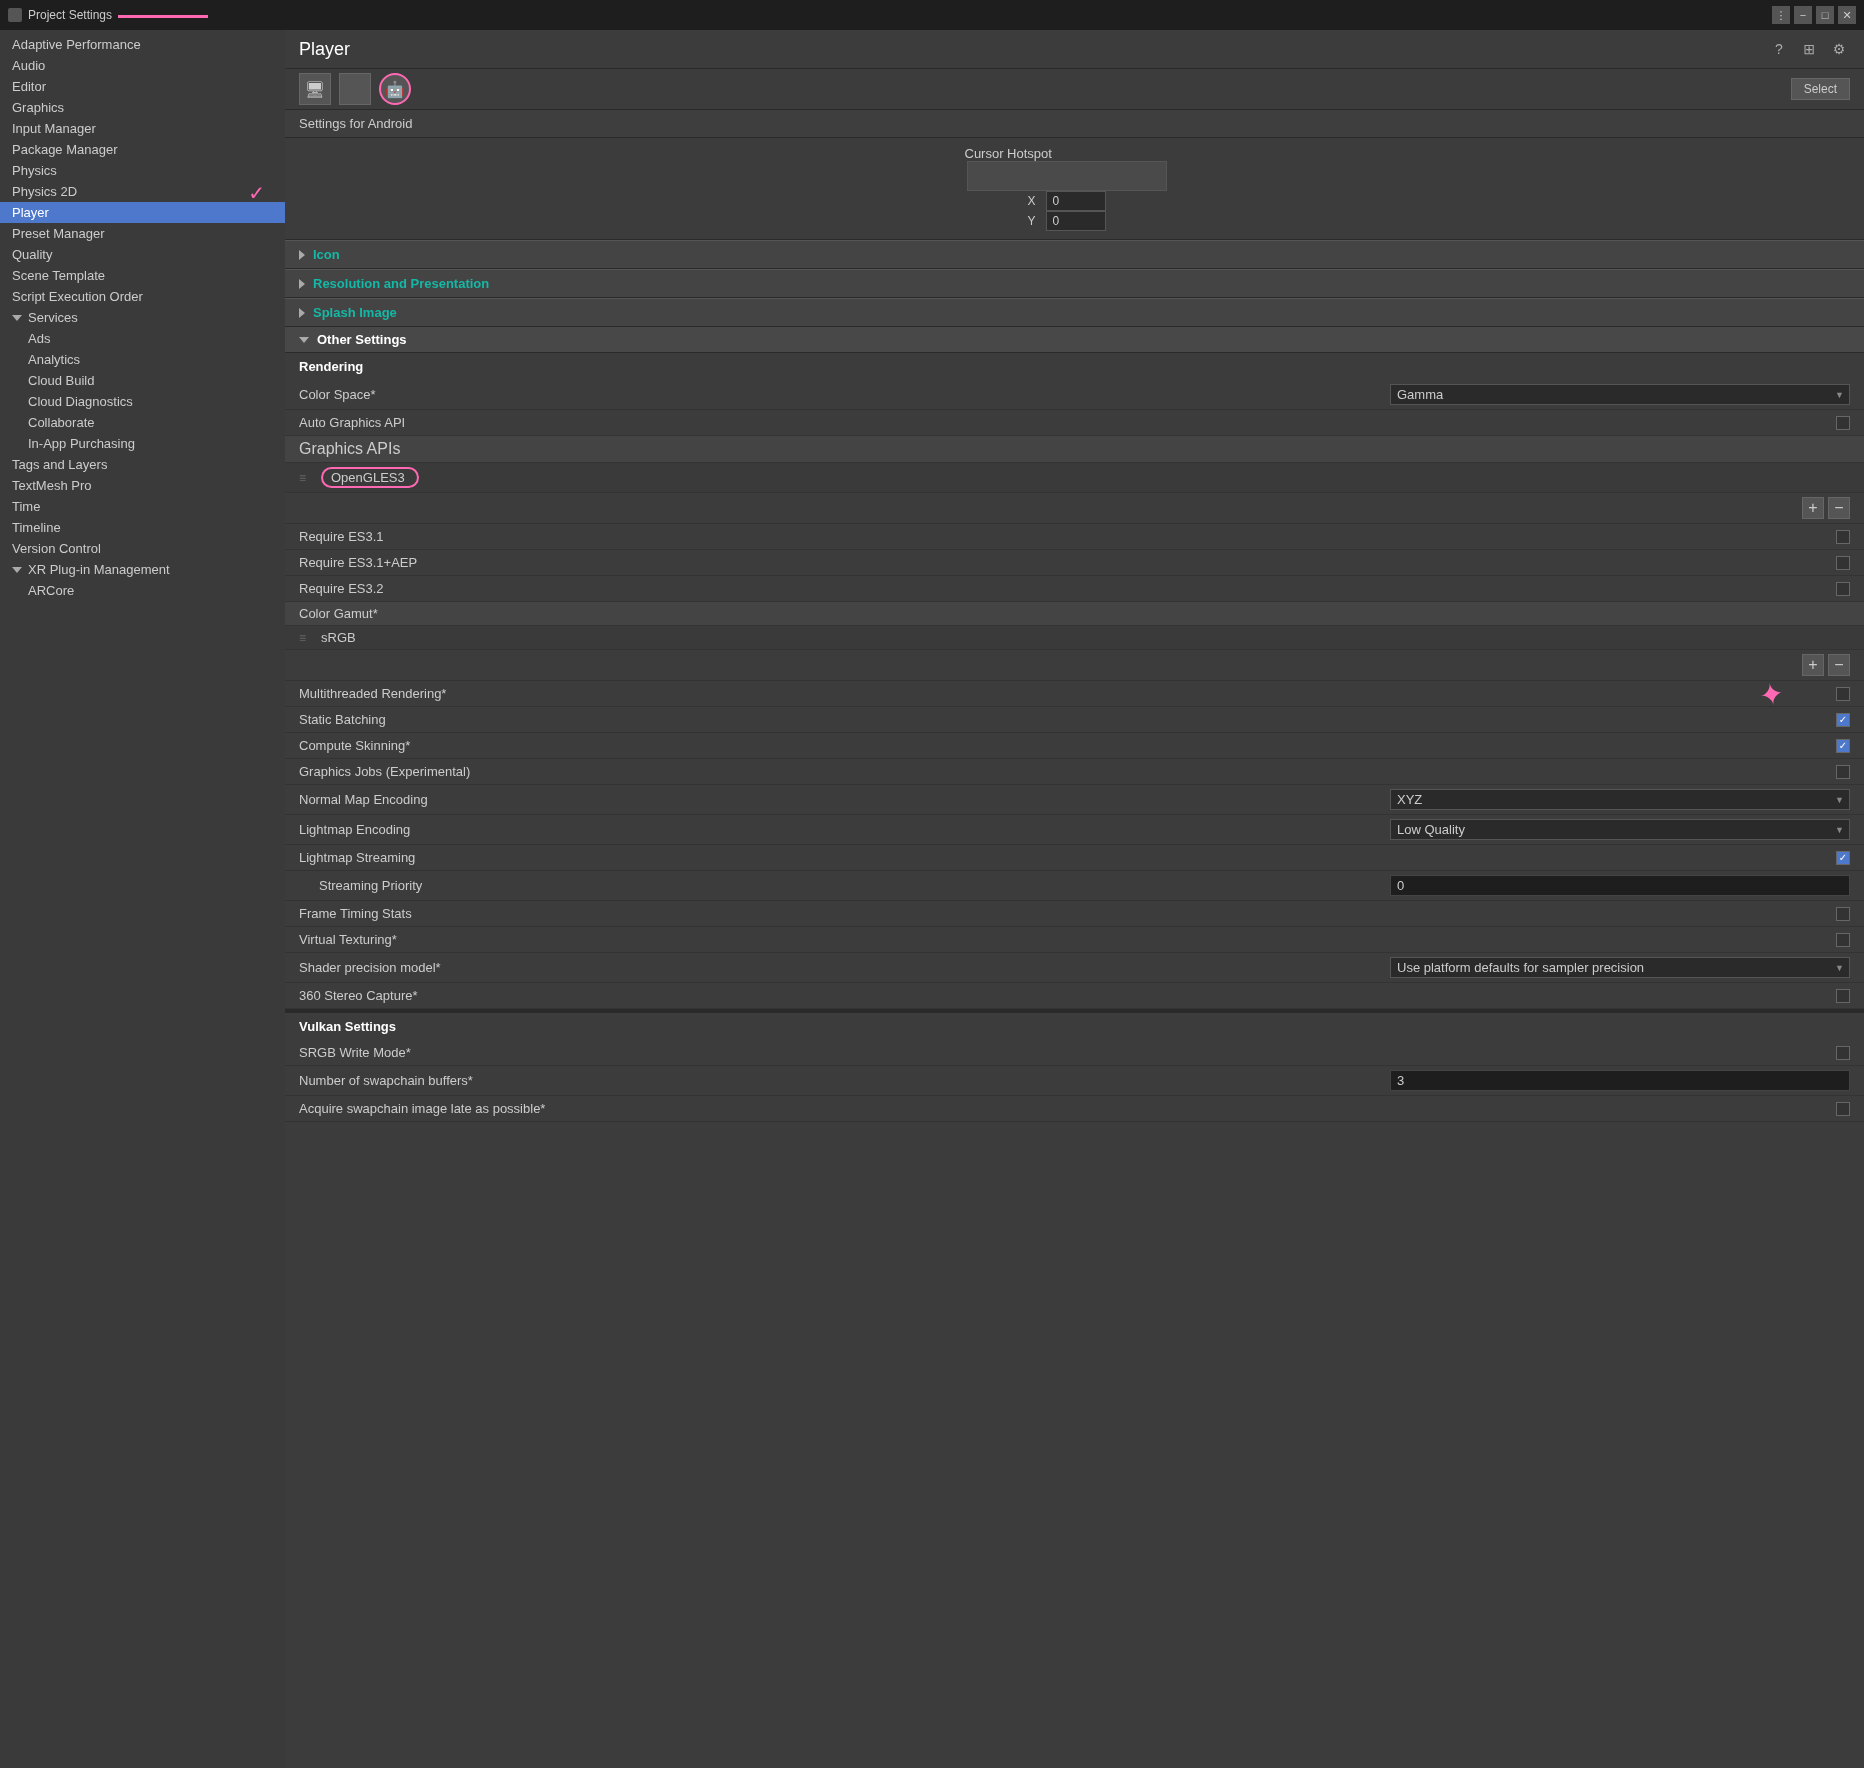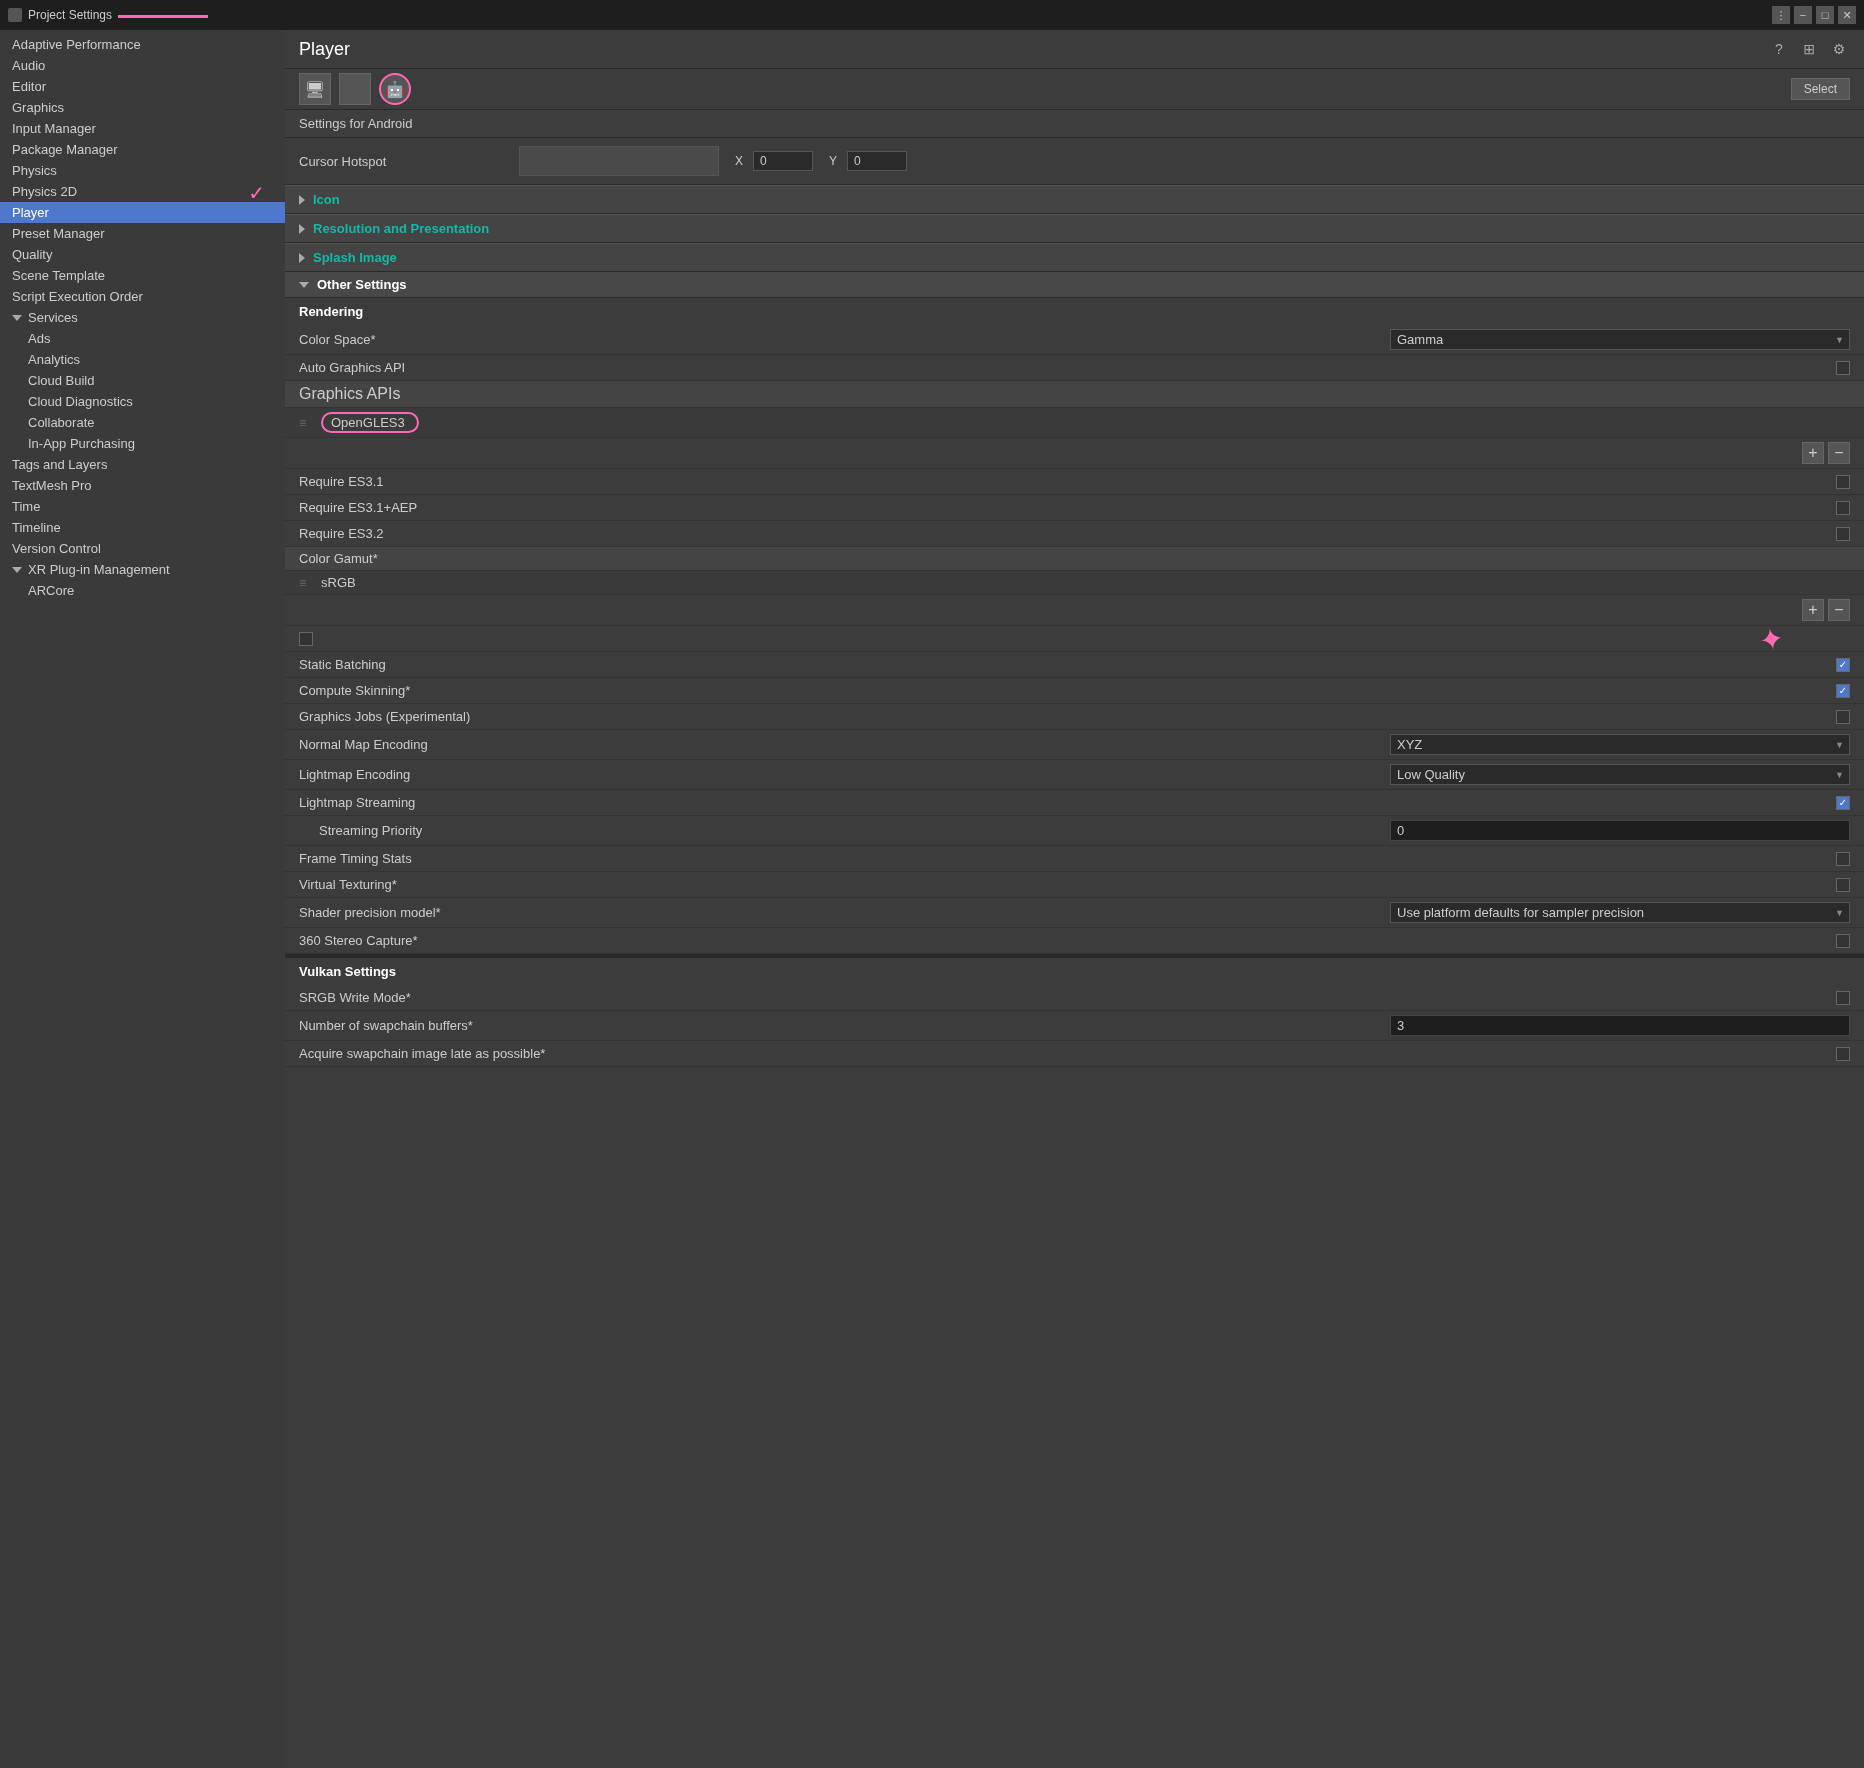--- a/index.html
+++ b/index.html
@@ -203,20 +203,21 @@
     .sidebar::-webkit-scrollbar-track { background: #2a2a2a; }
     .sidebar::-webkit-scrollbar-thumb { background: #555; }
 
     
     .cursor-row {
       display: flex;
       align-items: center;
       padding: 8px 14px;
       border-bottom: 1px solid #2a2a2a;
       background: #3c3c3c;
+      flex-direction: column;
     }
     .cursor-label {
       width: 220px;
       color: #ccc;
     }
     .cursor-thumb {
       width: 200px;
       height: 30px;
       background: #4a4a4a;
       border: 1px solid #555;
@@ -663,20 +664,21 @@
       <span class="api-drag-handle">≡</span>
       <span>sRGB</span>
     </div>
 
     <div class="apis-controls">
       <div class="plus-minus-btn">+</div>
       <div class="plus-minus-btn">−</div>
     </div>
 
     <div class="setting-row" style="position:relative;">
+      <span class="setting-label">Multithreaded Rendering*</span>
       <div class="checkbox"></div>
 
       <span style="position:absolute;right:80px;top:-4px;color:#ff69b4;font-size:30px;pointer-events:none;transform:rotate(-10deg);">✦</span>
     </div>
 
     <div class="setting-row">
       <span class="setting-label">Static Batching</span>
       <div class="checkbox checked"></div>
     </div>
 

